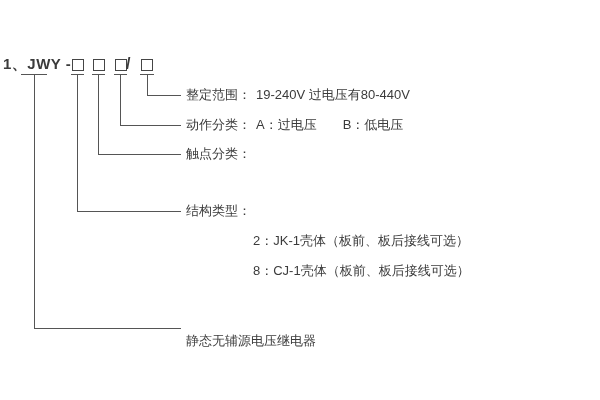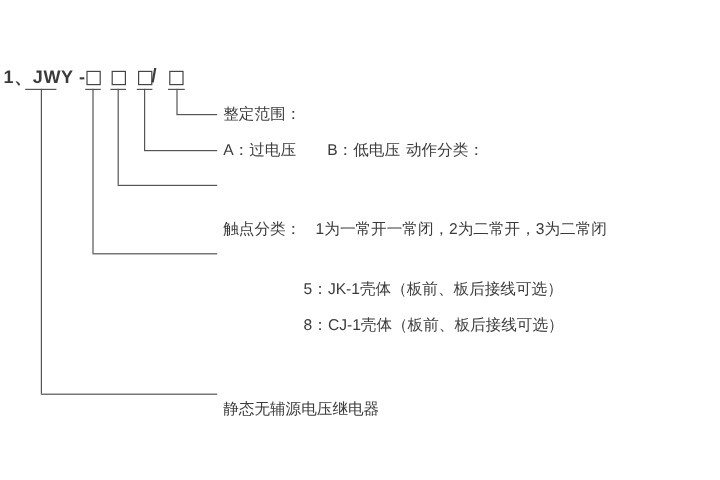--- a/index.html
+++ b/index.html
@@ -34,21 +34,21 @@
   }
   .hline{position:absolute;height:1px;background:var(--line);}
   .vline{position:absolute;width:1px;background:var(--line);}
   .row{
     position:absolute;
     display:flex;align-items:flex-end;
     font-size:13px;line-height:16px;
     white-space:pre;
   }
   .gap5{gap:5px;}
-  .gap12{gap:12px;margin-top:37px;}
+  .gap12{gap:12px;}
   .gap1{gap:1px;}
 </style>
 </head>
 <body>
 
 <div class="canvas">
 
   <div class="title">1、JWY -</div>
   <div class="mbox" style="left:72px"></div>
   <div class="mbox" style="left:93px"></div>
@@ -69,38 +69,39 @@
   <div class="vline" style="left:147px;top:74px;height:21px"></div>
 
   <div class="hline" style="top:95px;left:147px;width:34px"></div>
   <div class="hline" style="top:125px;left:120px;width:61px"></div>
   <div class="hline" style="top:154px;left:98px;width:83px"></div>
   <div class="hline" style="top:211px;left:77px;width:104px"></div>
   <div class="hline" style="top:328px;left:34px;width:147px"></div>
 
   <div class="row gap5" style="left:186px;top:87px">
     <span>整定范围：</span>
+    <span>19-240V 过电压有80-440V</span>
   </div>
 
   <div class="row gap5" style="left:186px;top:117px">
+    <span>动作分类：</span>
     <span>A：过电压　　B：低电压</span>
-    <span>动作分类：</span>
   </div>
 
   <div class="row gap12" style="left:186px;top:146px">
     <span>触点分类：</span>
-    <span>1为一常开一常闭，2为二常开，3为二常闭</span>
   </div>
 
 
   <div class="row gap1" style="left:186px;top:203px">
+    <span>结构类型：</span>
   </div>
 
   <div class="row" style="left:253px;top:233px">
-    <span>5：JK-1壳体（板前、板后接线可选）</span>
+    <span>2：JK-1壳体（板前、板后接线可选）</span>
   </div>
 
   <div class="row" style="left:253px;top:263px">
     <span>8：CJ-1壳体（板前、板后接线可选）</span>
   </div>
 
 
   <div class="row" style="left:186px;top:333px">
     <span>静态无辅源电压继电器</span>
   </div>

